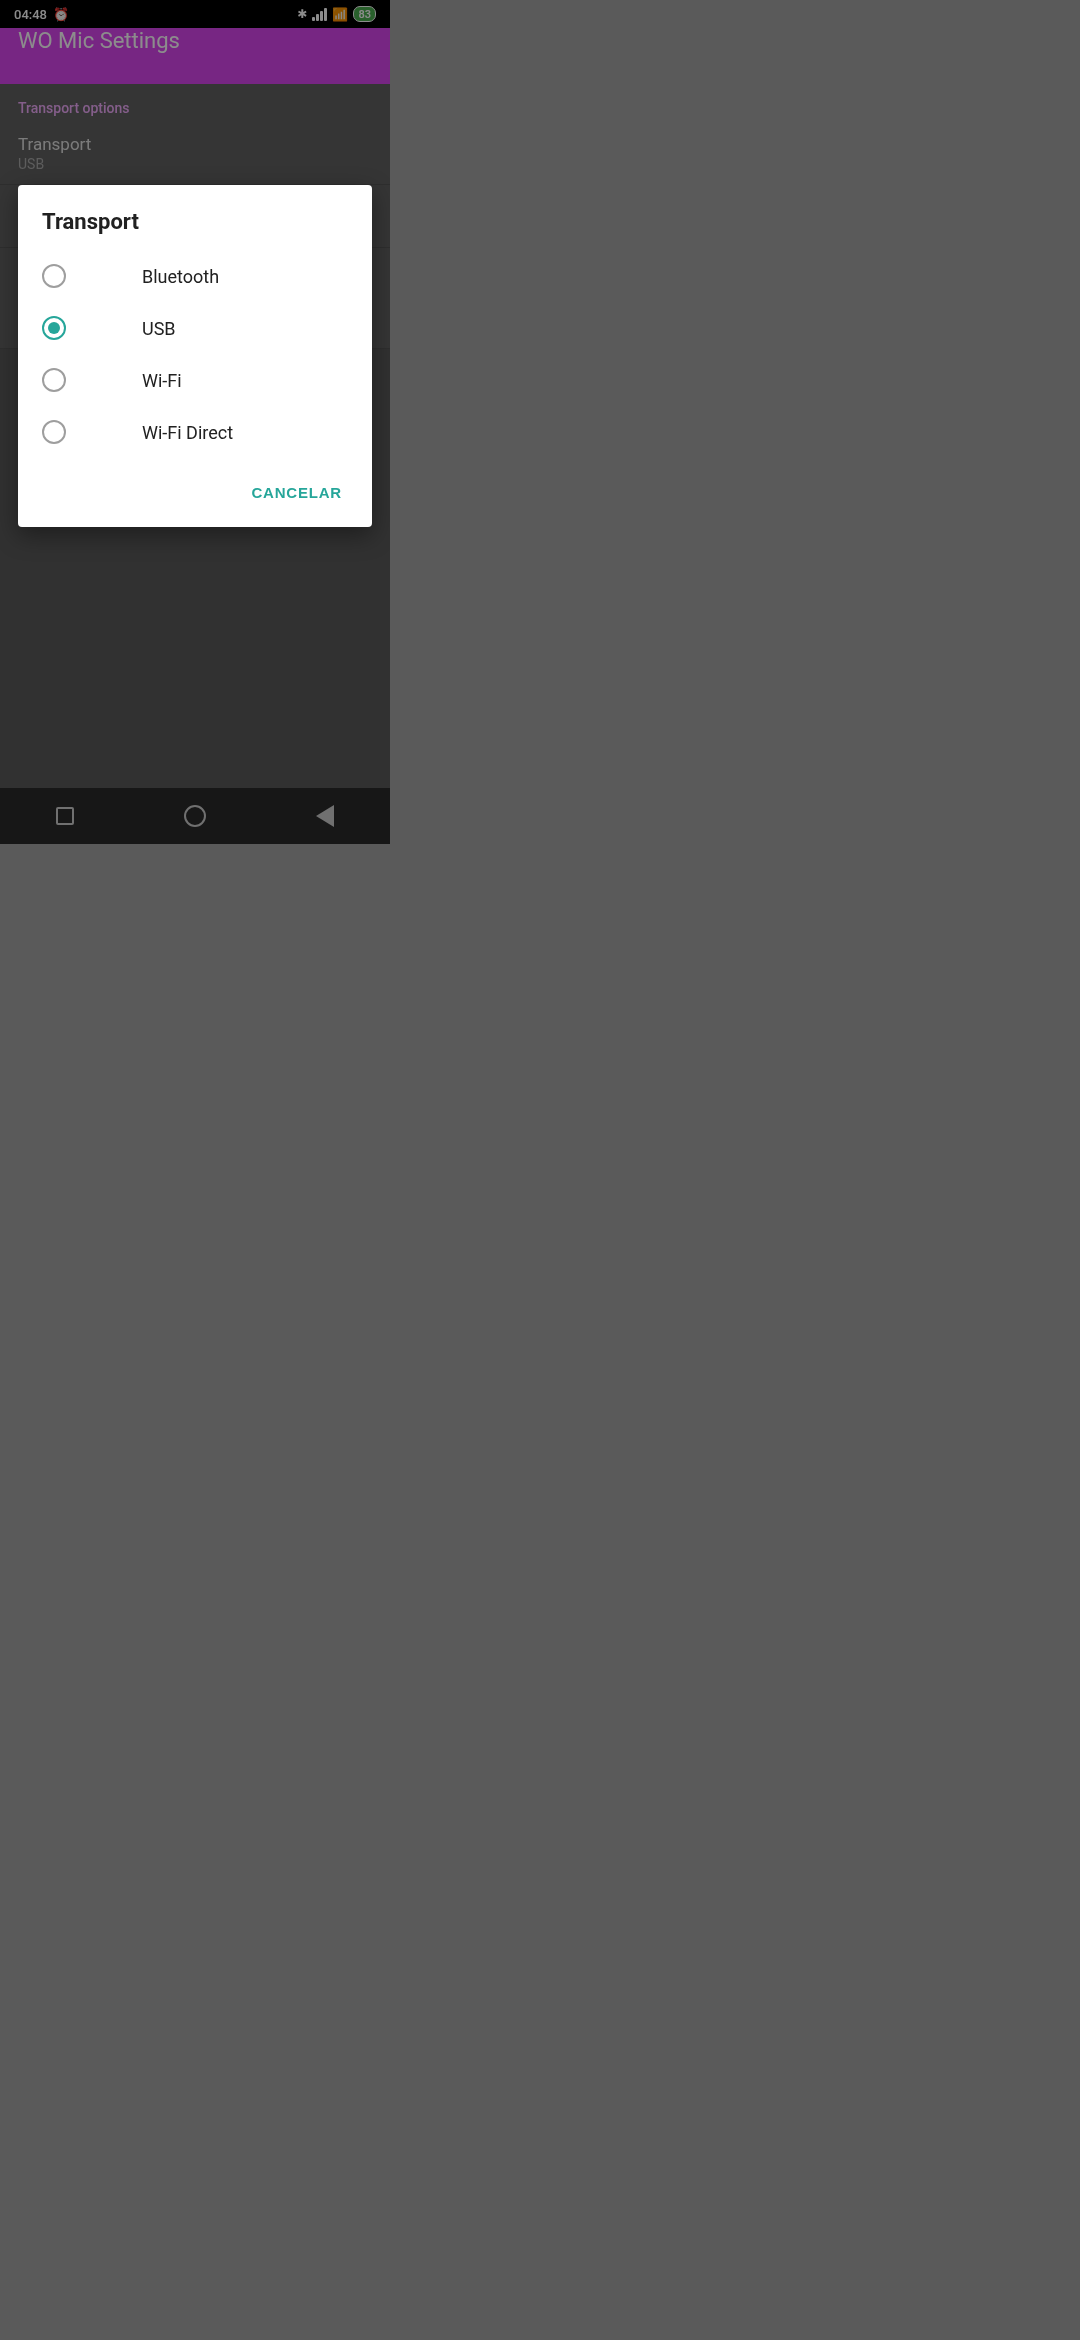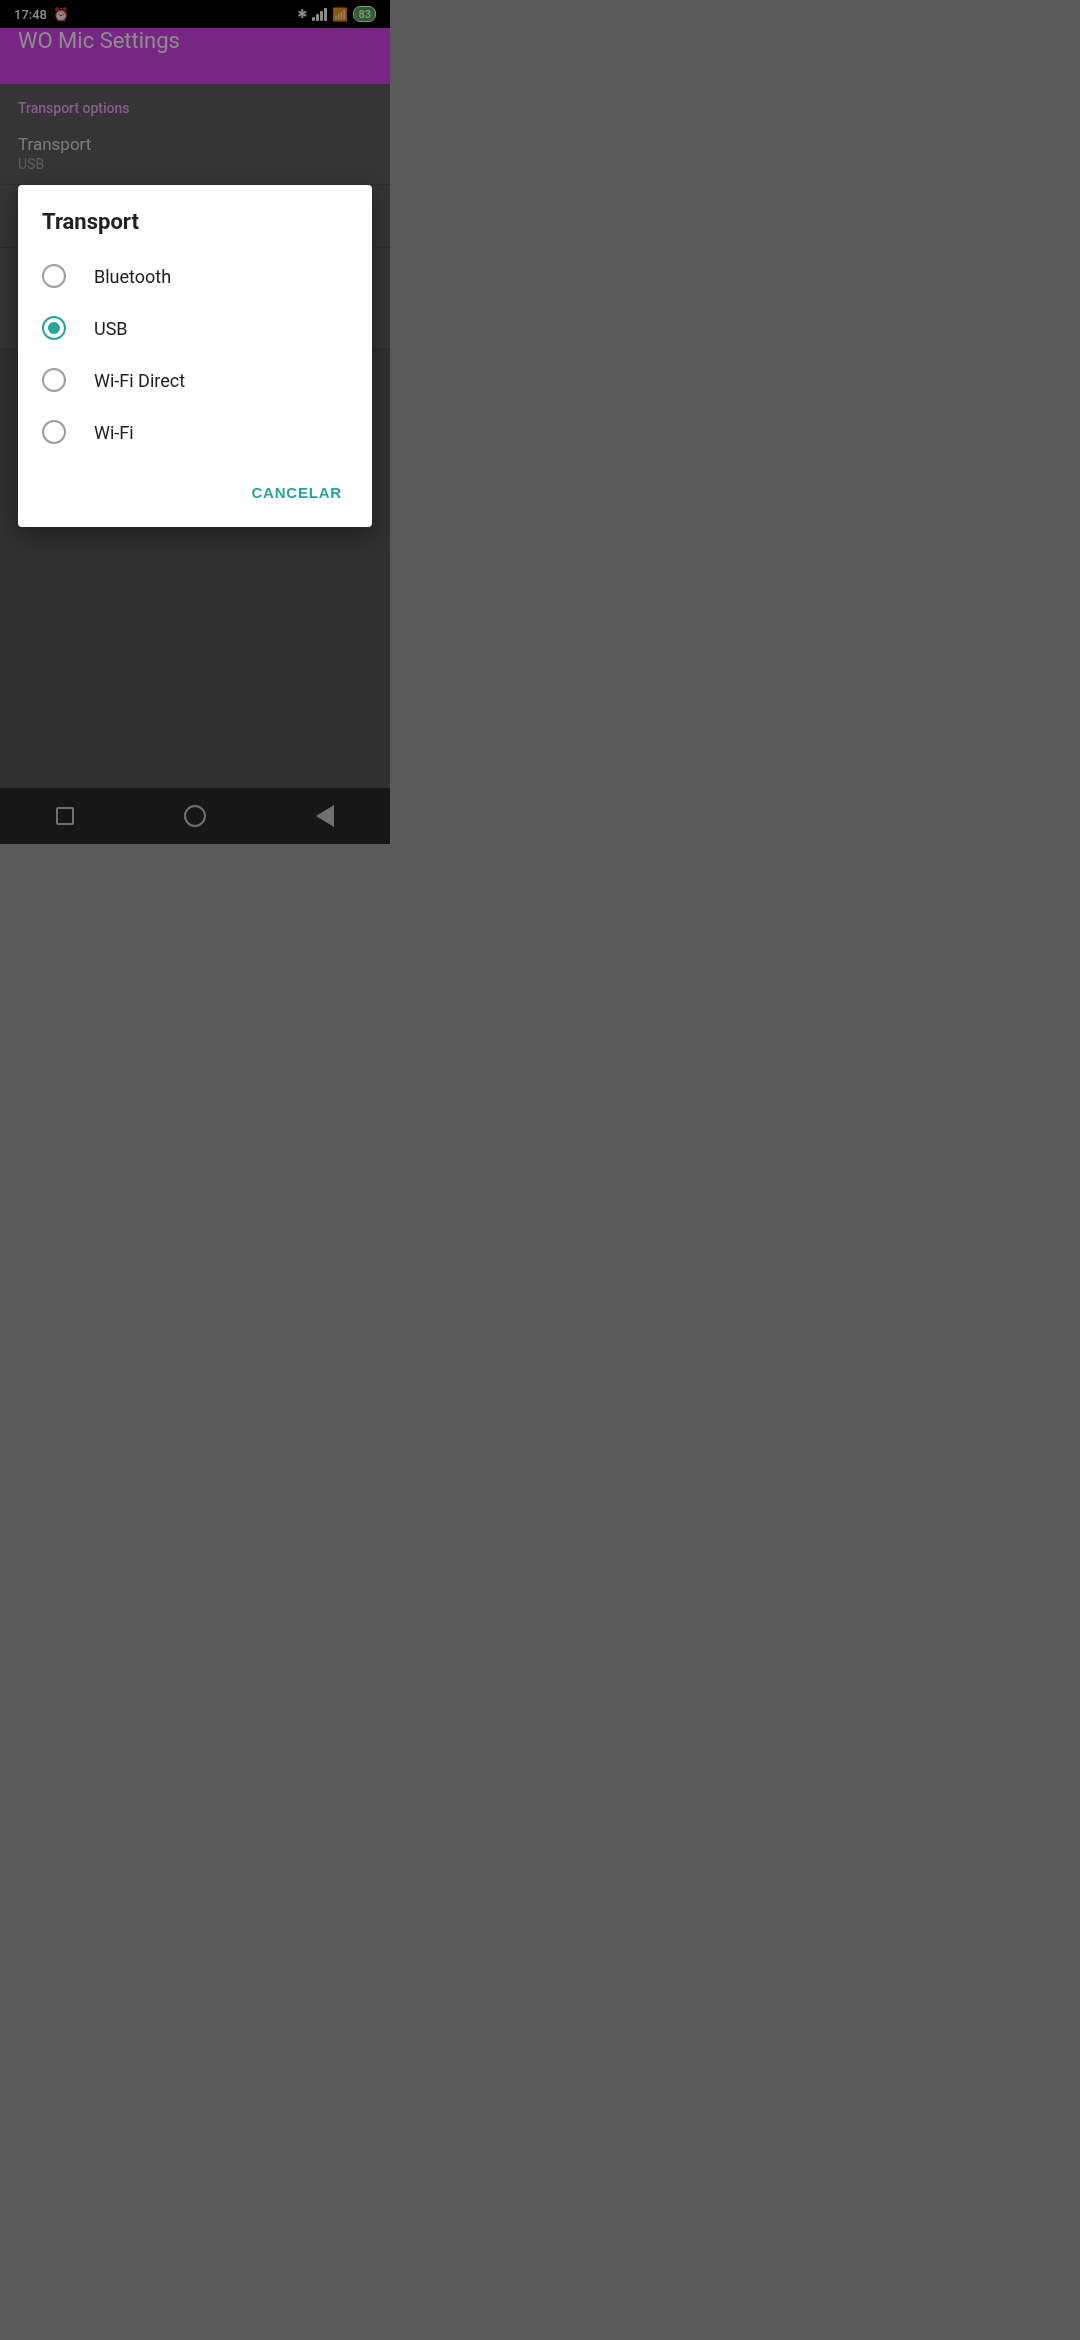--- a/index.html
+++ b/index.html
@@ -144,20 +144,21 @@
       font-weight: 700;
       color: #212121;
       padding: 0 24px 16px 24px;
     }
 
     .radio-option {
       display: flex;
       align-items: center;
       padding: 14px 24px;
       cursor: pointer;
+      gap: 48px;
     }
 
     .radio-circle {
       width: 24px;
       height: 24px;
       border-radius: 50%;
       border: 2px solid #9e9e9e;
       margin-right: 28px;
       display: flex;
       align-items: center;
@@ -265,21 +266,21 @@
     .wifi-icon {
       font-size: 13px;
       color: #fff;
     }
   </style>
 </head>
 <body>
 
 <div class="status-bar">
   <div class="status-left">
-    <span class="status-time">17:48</span>
+    <span class="status-time">04:48</span>
     <span class="alarm-icon">⏰</span>
   </div>
   <div class="status-right">
 
     <span class="status-icon">✱</span>
 
     <div class="signal-bars">
       <div class="signal-bar" style="height:4px"></div>
       <div class="signal-bar" style="height:7px"></div>
       <div class="signal-bar" style="height:10px"></div>
@@ -327,26 +328,26 @@
 
   <div class="radio-option">
     <div class="radio-circle selected">
       <div class="radio-inner"></div>
     </div>
     <span class="radio-label">USB</span>
   </div>
 
   <div class="radio-option">
     <div class="radio-circle"></div>
-    <span class="radio-label">Wi-Fi Direct</span>
+    <span class="radio-label">Wi-Fi</span>
   </div>
 
   <div class="radio-option">
     <div class="radio-circle"></div>
-    <span class="radio-label">Wi-Fi</span>
+    <span class="radio-label">Wi-Fi Direct</span>
   </div>
 
   <div class="dialog-actions">
     <button class="cancel-button">CANCELAR</button>
   </div>
 </div>
 
 <div class="nav-bar">
   <div class="nav-btn">
     <div class="nav-square"></div>

